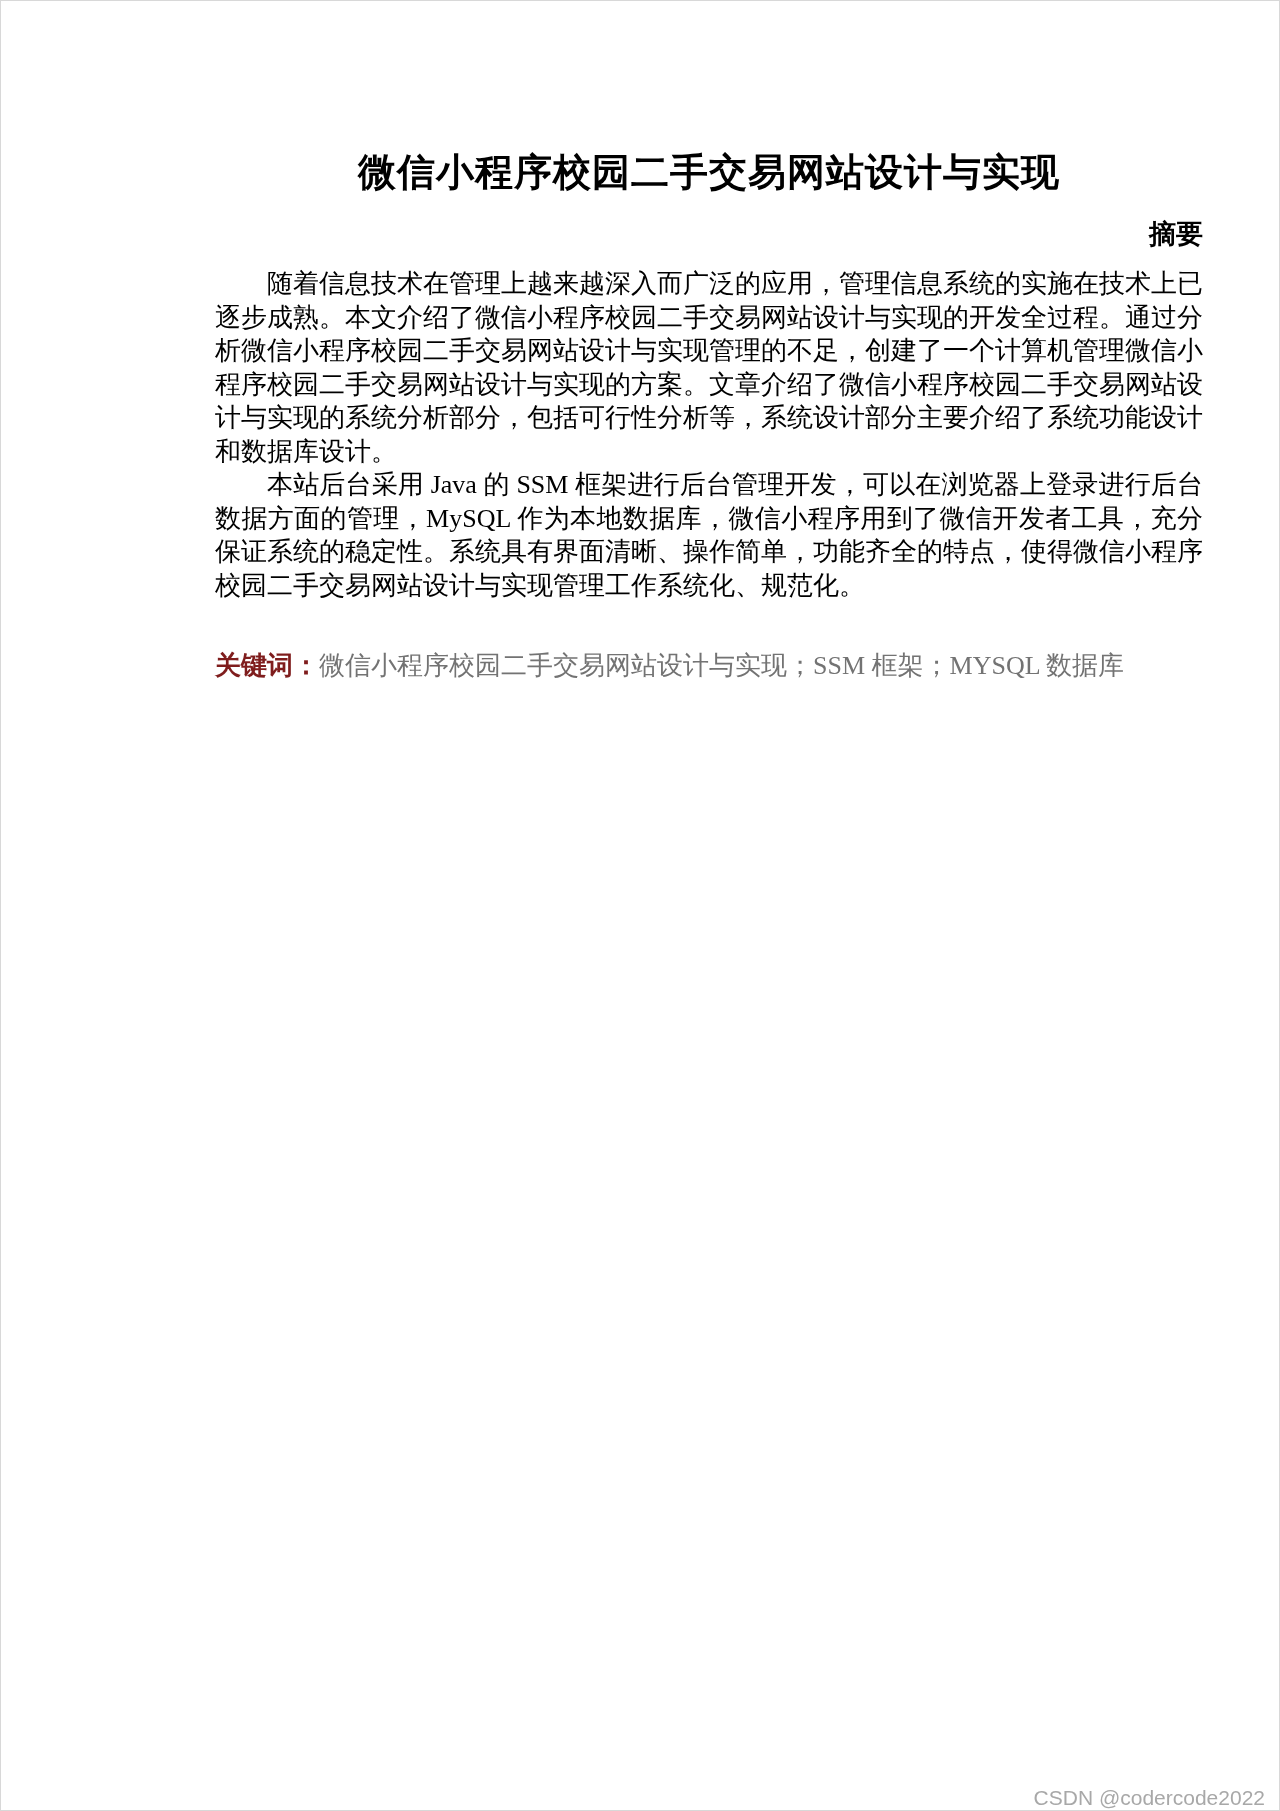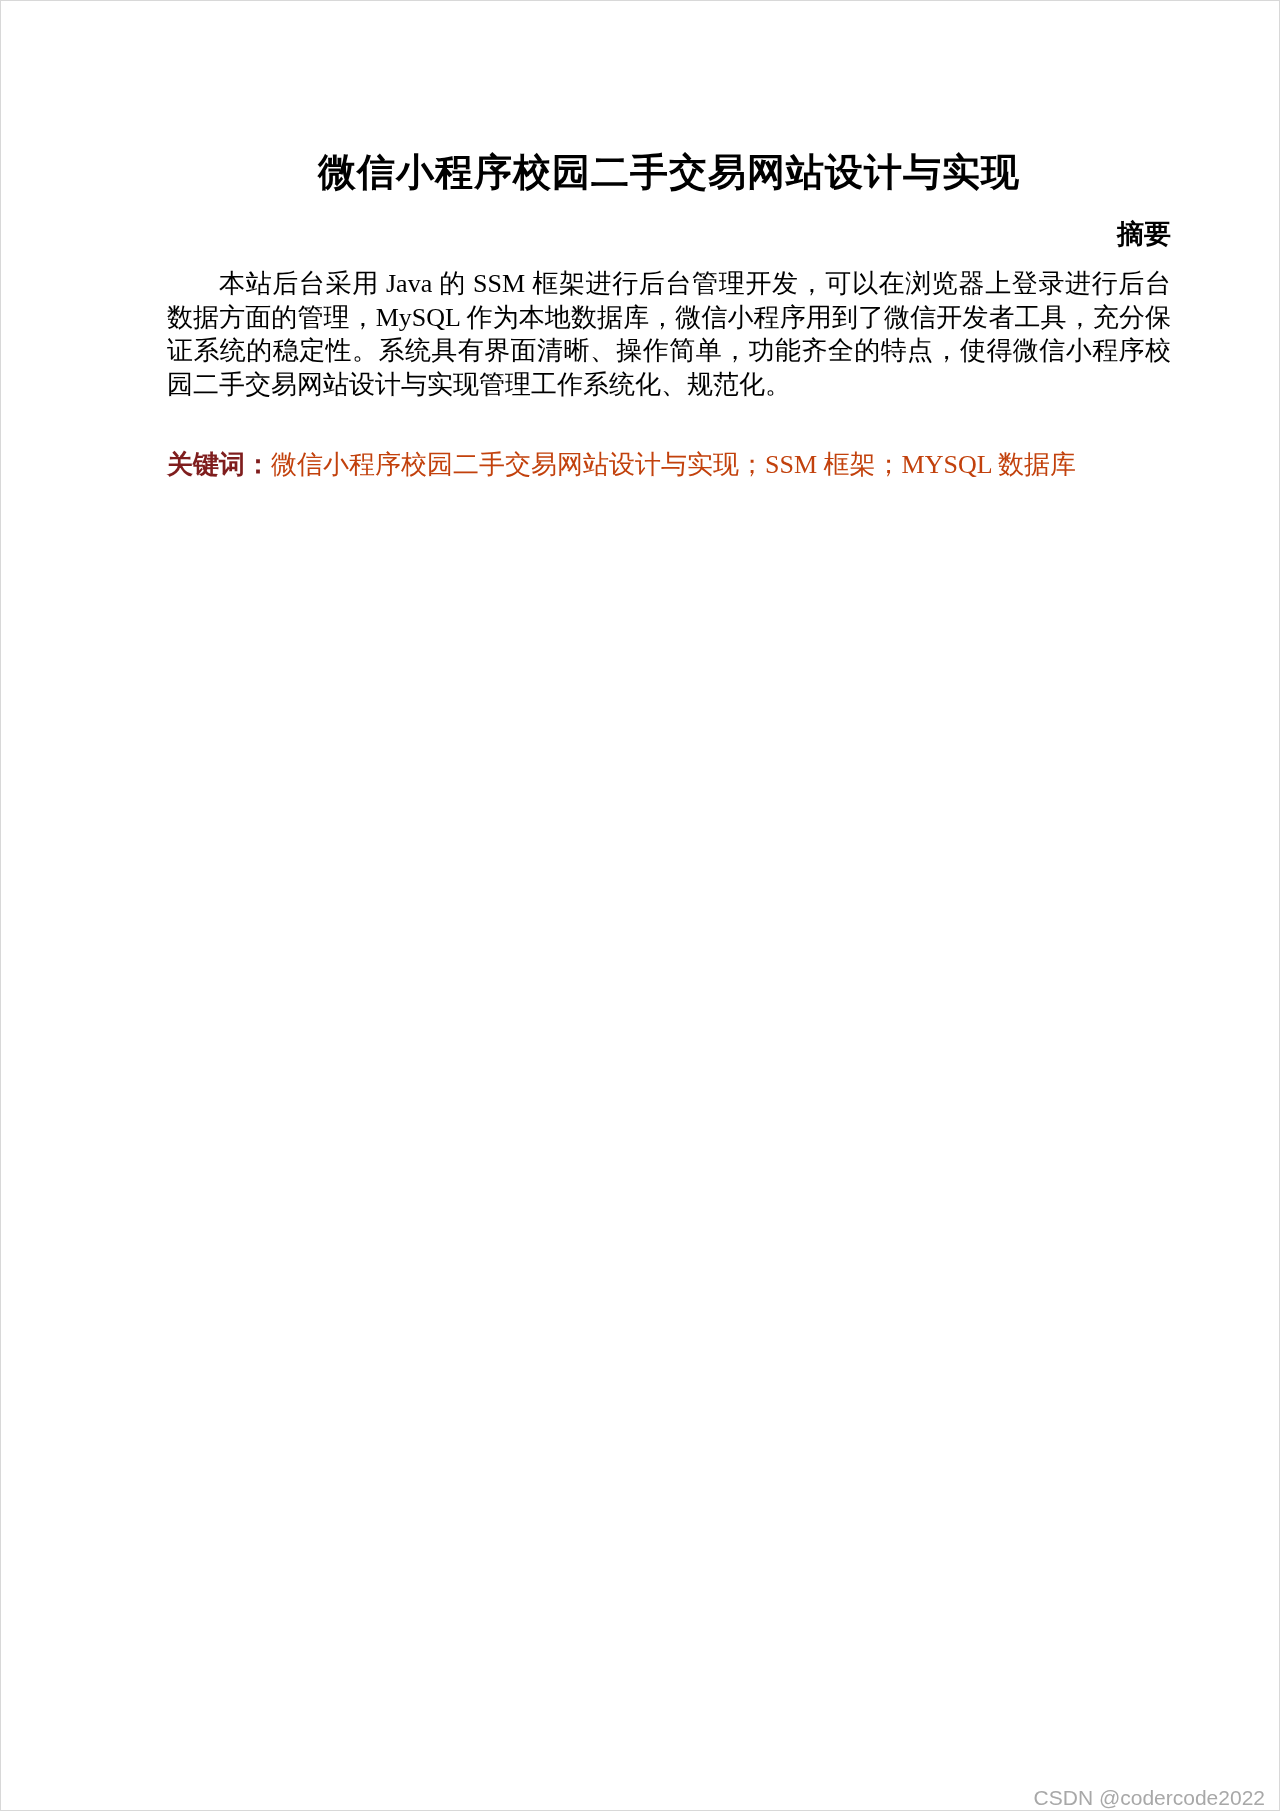--- a/index.html
+++ b/index.html
@@ -12,21 +12,22 @@
     width: 1280px;
     height: 1811px;
     box-sizing: border-box;
     background: #ffffff;
     border: 1px solid #d8d8d8;
     overflow: hidden;
     color: #111111;
   }
   .content {
     box-sizing: border-box;
-    padding: 146px 108px 0 166px; 
+    padding: 146px 76px 0 166px; 
+    margin-left: 48px;
   }
   .doc-title {
     margin: 0;
     font-family: "Liberation Sans", "DejaVu Sans", sans-serif;
     font-weight: 700;
     font-size: 38px;
     line-height: 50px;
     text-align: center;
     letter-spacing: 1px;
     color: #000000;
@@ -59,21 +60,21 @@
     text-align: justify;
   }
   .keywords .kw-label {
     font-family: "Liberation Sans", "DejaVu Sans", sans-serif;
     font-weight: 700;
     color: #7f1d1d;
   }
   .keywords .kw-text {
     font-family: "Liberation Serif", "DejaVu Serif", serif;
     font-weight: 400;
-    color: #c2410c;
+    color: #737373;
   }
   .watermark {
     position: absolute;
     right: 14px;
     bottom: 0;
     font-family: "Liberation Sans", "DejaVu Sans", sans-serif;
     font-size: 21px;
     line-height: 24px;
     color: #a8a8a8;
     user-select: none;
@@ -83,20 +84,21 @@
 <body>
 
 <div class="page">
   <div class="content">
 
     <h1 class="doc-title">微信小程序校园二手交易网站设计与实现</h1>
 
     <h2 class="abstract-heading">摘要</h2>
 
     <div class="body-text">
+      <p>随着信息技术在管理上越来越深入而广泛的应用，管理信息系统的实施在技术上已逐步成熟。本文介绍了微信小程序校园二手交易网站设计与实现的开发全过程。通过分析微信小程序校园二手交易网站设计与实现管理的不足，创建了一个计算机管理微信小程序校园二手交易网站设计与实现的方案。文章介绍了微信小程序校园二手交易网站设计与实现的系统分析部分，包括可行性分析等，系统设计部分主要介绍了系统功能设计和数据库设计。</p>
       <p>本站后台采用 Java 的 SSM 框架进行后台管理开发，可以在浏览器上登录进行后台数据方面的管理，MySQL 作为本地数据库，微信小程序用到了微信开发者工具，充分保证系统的稳定性。系统具有界面清晰、操作简单，功能齐全的特点，使得微信小程序校园二手交易网站设计与实现管理工作系统化、规范化。</p>
     </div>
 
     <div class="keywords">
       <span class="kw-label">关键词：</span><span class="kw-text">微信小程序校园二手交易网站设计与实现；SSM 框架；MYSQL 数据库</span>
     </div>
 
   </div>
 
   <div class="watermark">CSDN @codercode2022</div>

